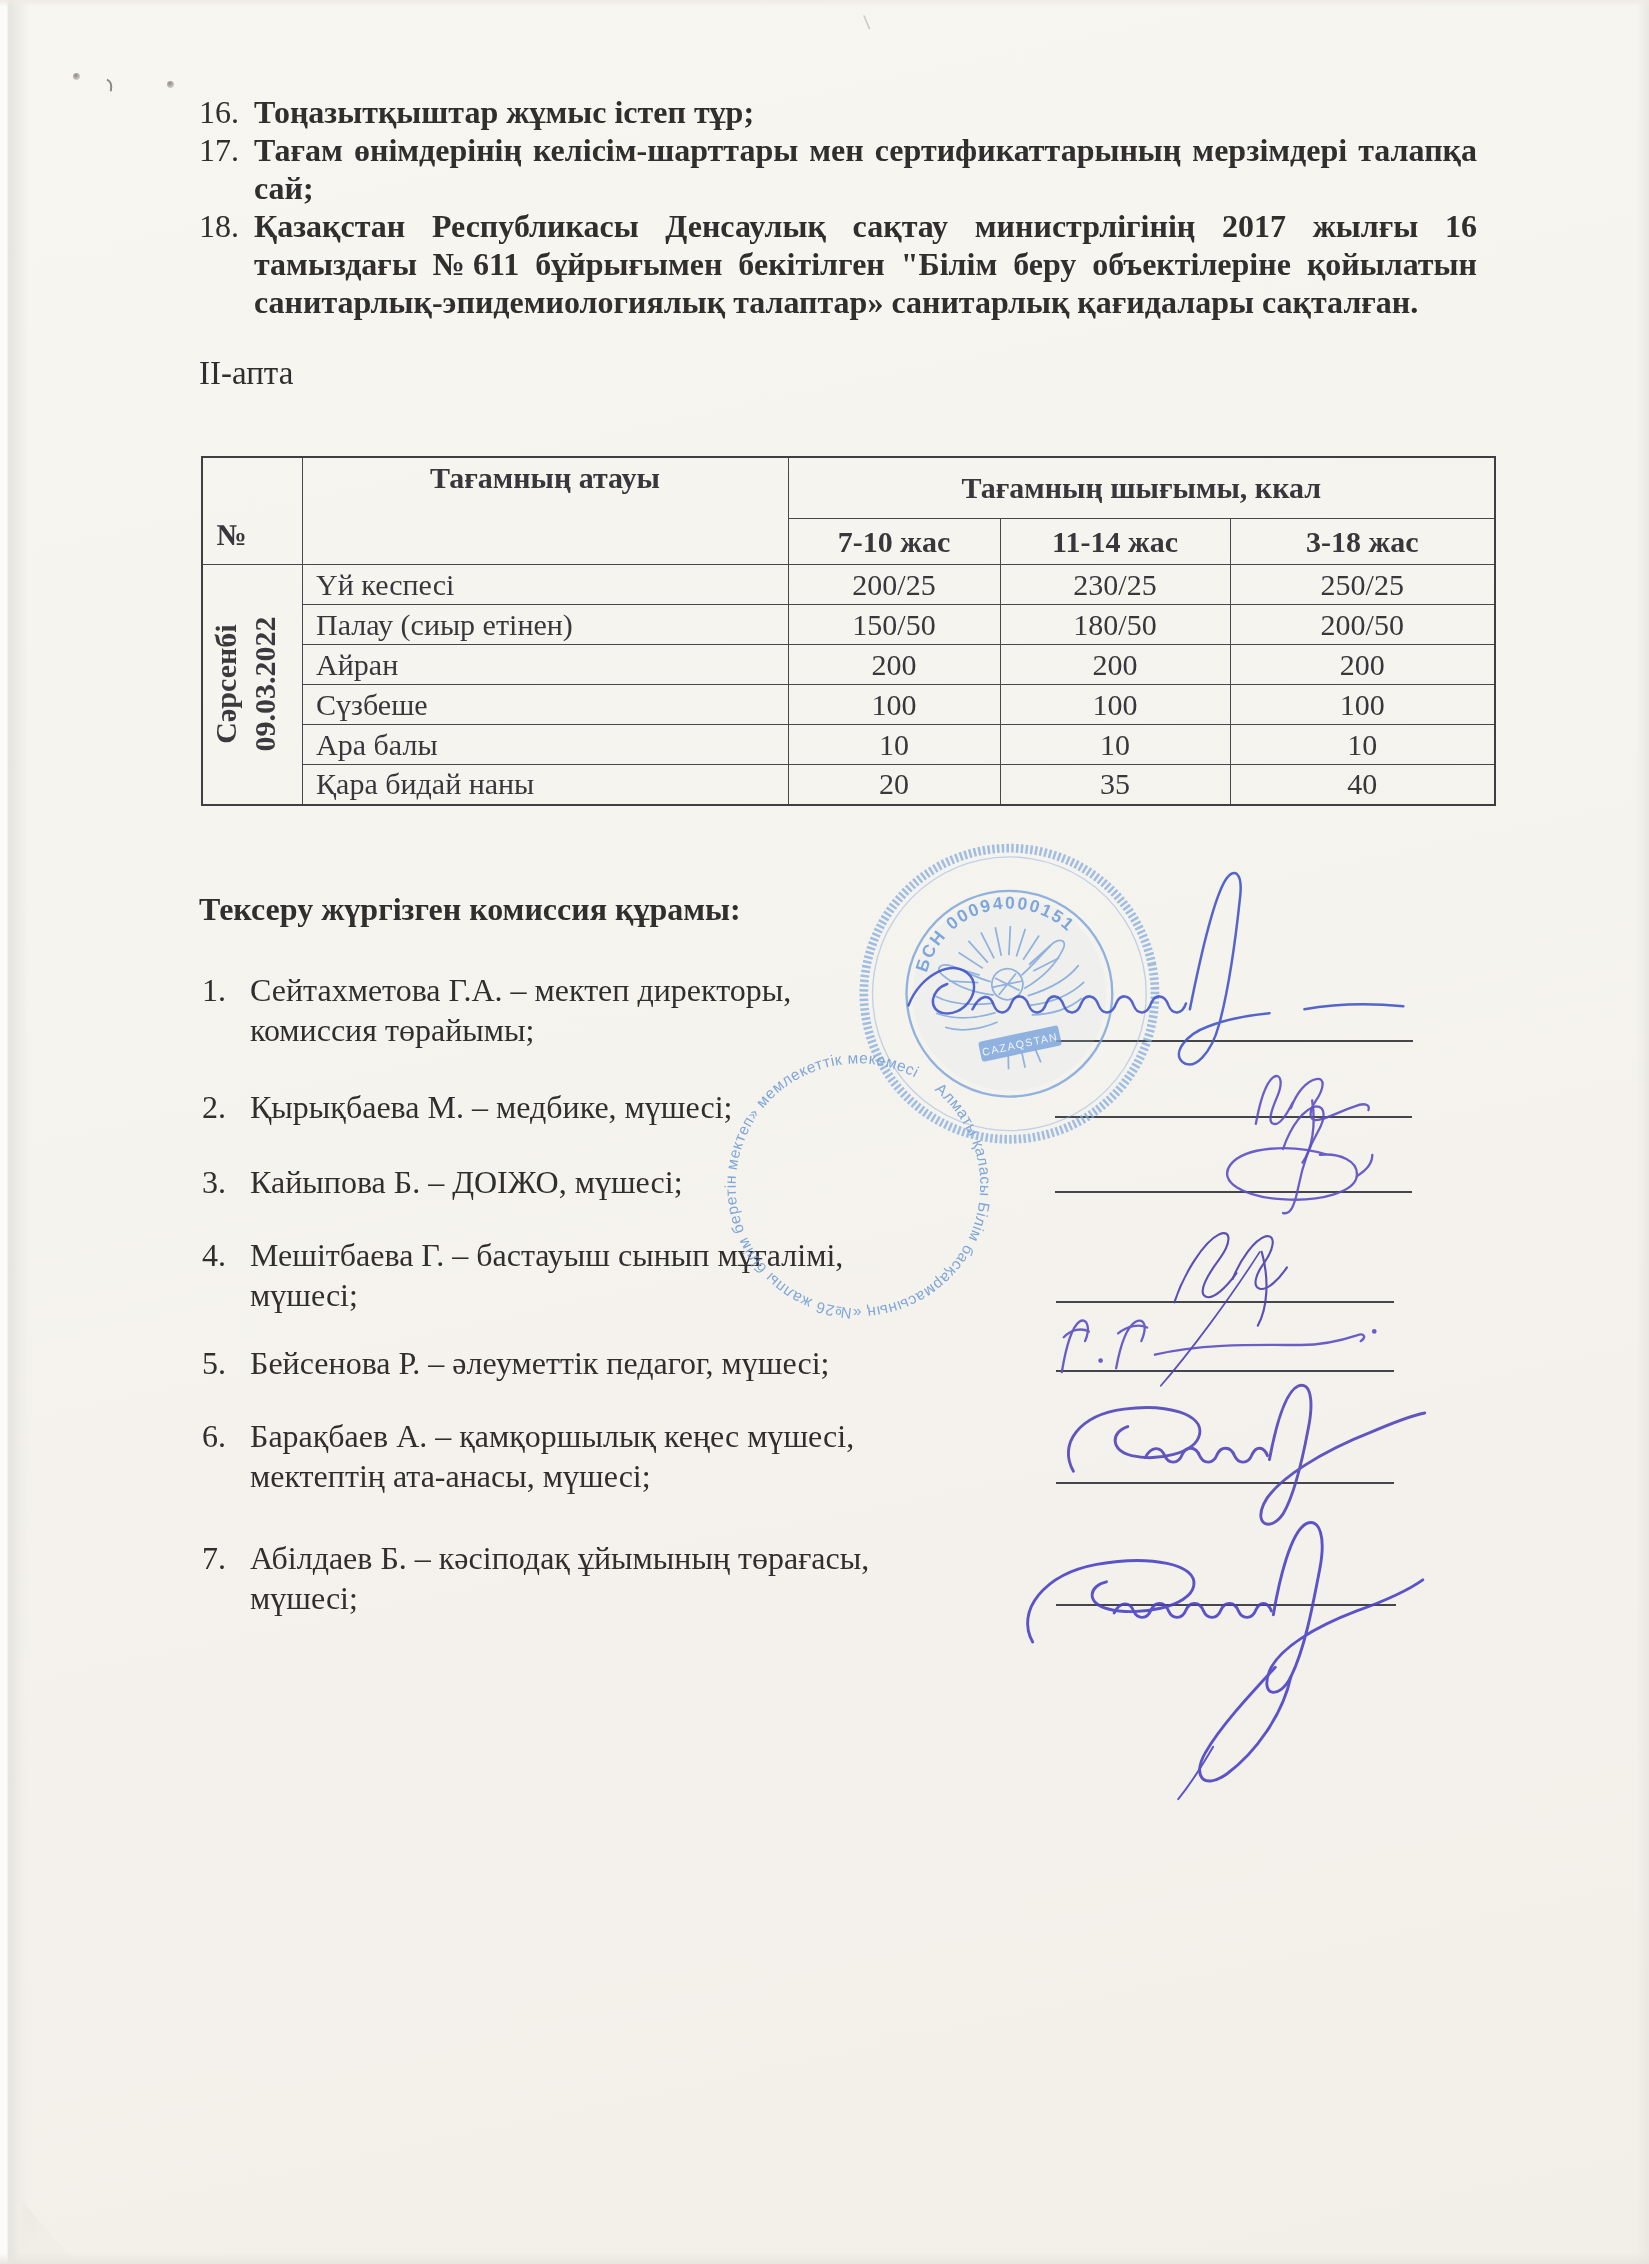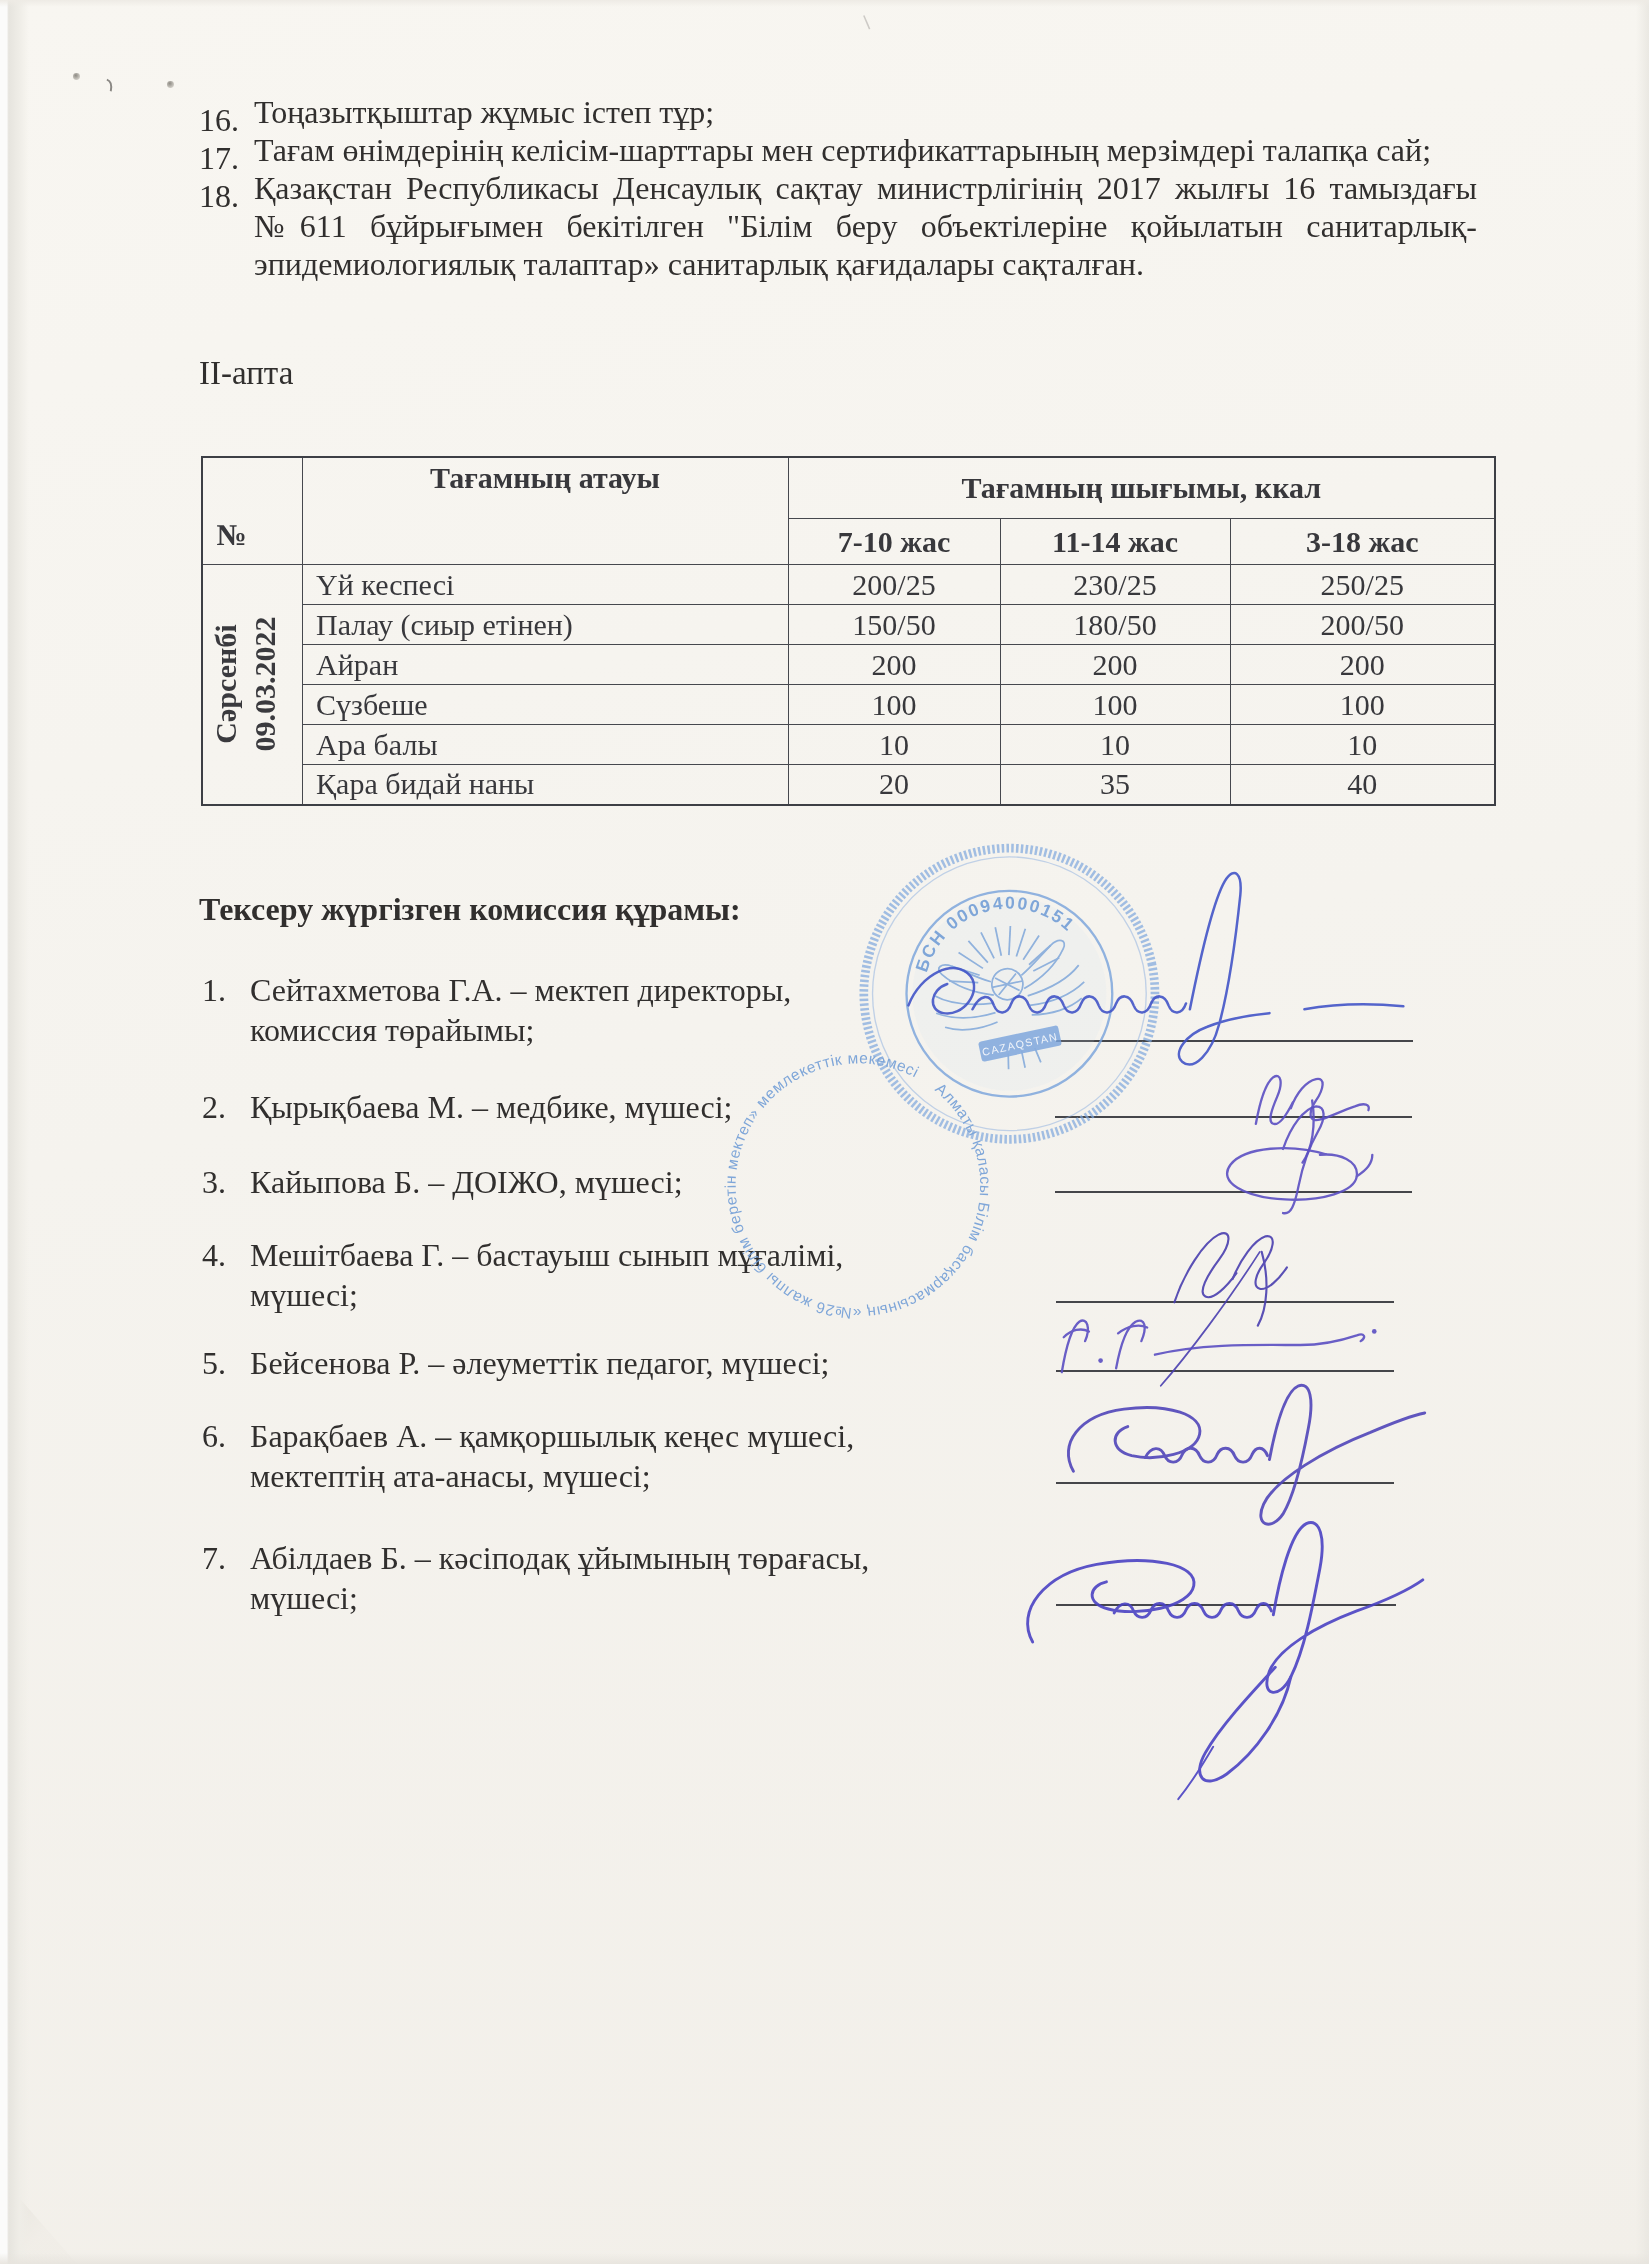--- a/index.html
+++ b/index.html
@@ -16,22 +16,22 @@
   .edge-bottom{left:0;bottom:0;width:100%;height:11.6px;background:linear-gradient(0deg,#e7e4de,rgba(246,244,239,0));}
   .edge-top{left:0;top:0;width:100%;height:6.8px;background:linear-gradient(180deg,#eeebe5,rgba(246,244,239,0));}
   .fold{left:0;bottom:0;width:78px;height:89px;
     background:linear-gradient(135deg,#e7e4dd 20%,#f0ede7 60%);
     clip-path:polygon(0 0,100% 100%,0 100%);opacity:.8;}
   .pinhole{width:6.8px;height:6.8px;border-radius:50%;
     background:radial-gradient(circle at 40% 35%,#8e8b84,#cfccc5 70%,rgba(0,0,0,0));}
   
   .toplist{left:199px;top:93px;width:1278px;font-size:32px;line-height:38px;}
   .li-row{position:relative;}
-  .li-num{position:absolute;left:0;top:8px;}
-  .li-txt{margin-left:55px;text-align:justify;}
+  .li-num{position:absolute;left:0;top:0;}
+  .li-txt{margin-left:55px;text-align:justify;font-weight:bold;}
   
   .week{left:199px;top:355px;width:1276px;font-weight:normal;font-size:33px;}
   
   .menu{left:201px;top:456px;}
   table.menu-t{border-collapse:collapse;table-layout:fixed;width:1293px;}
   table.menu-t th,table.menu-t td{border:1.9px solid #46484e;font-size:30px;color:#38383c;overflow:hidden;}
   table.menu-t{border:2.9px solid #3d3f45;}
   th.h-no{vertical-align:bottom;text-align:left;padding:0 0 11.6px 13.6px;font-size:31px;}
   th.h-dish{vertical-align:top;padding-top:3px;}
   th.h-out{height:58px;}

